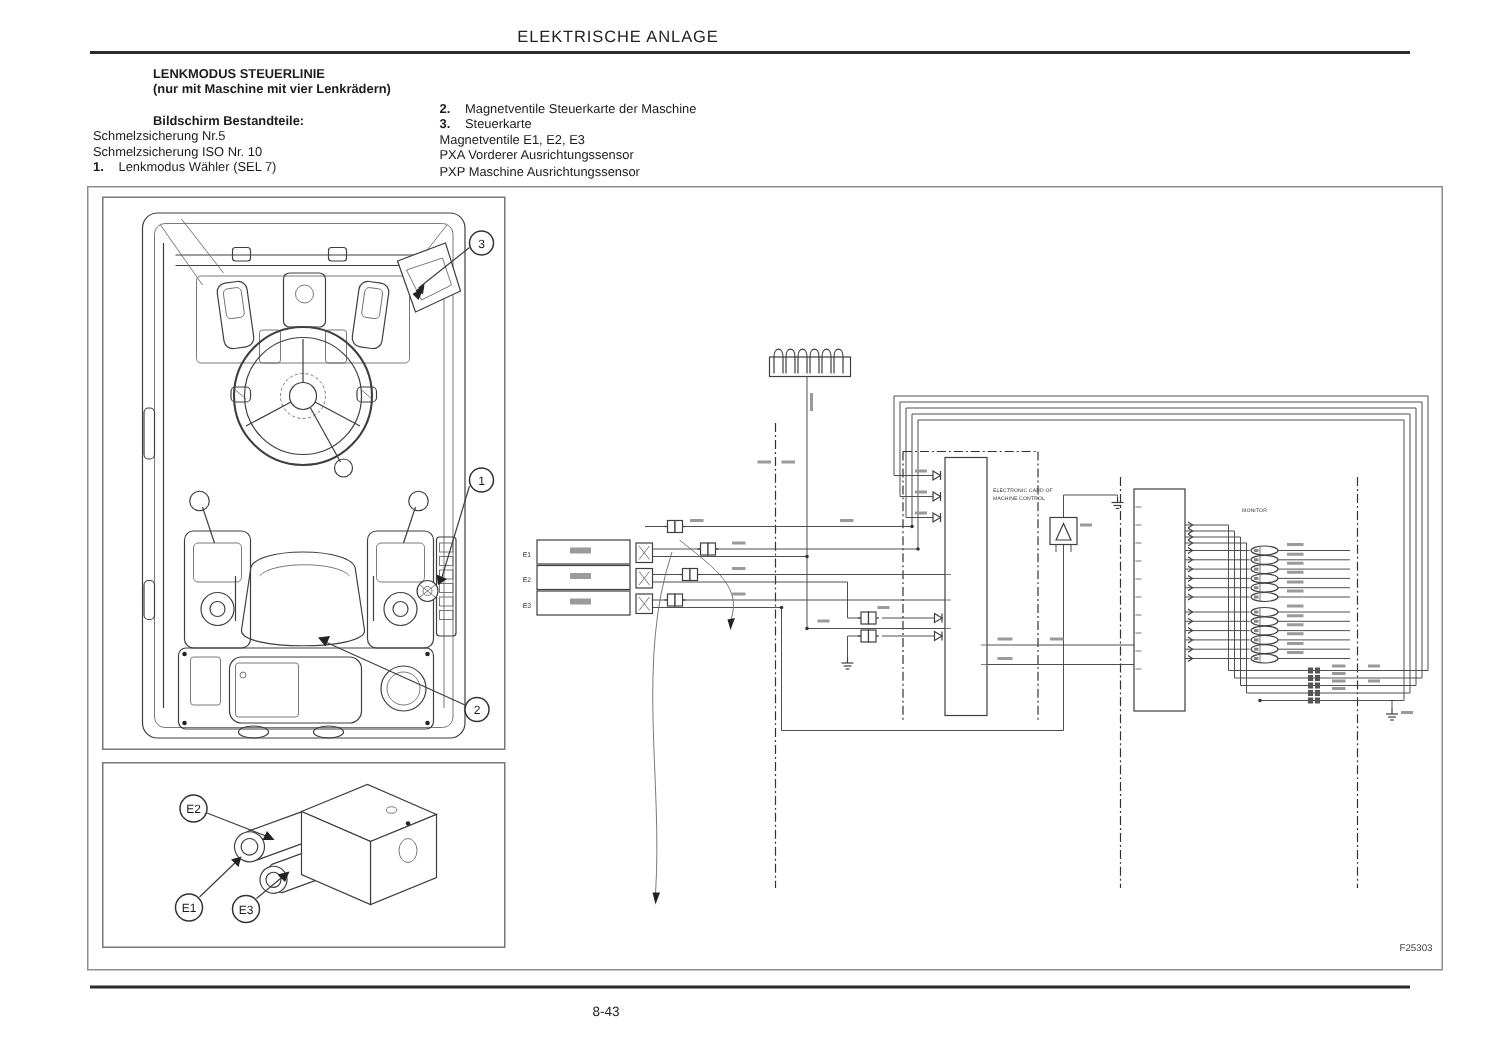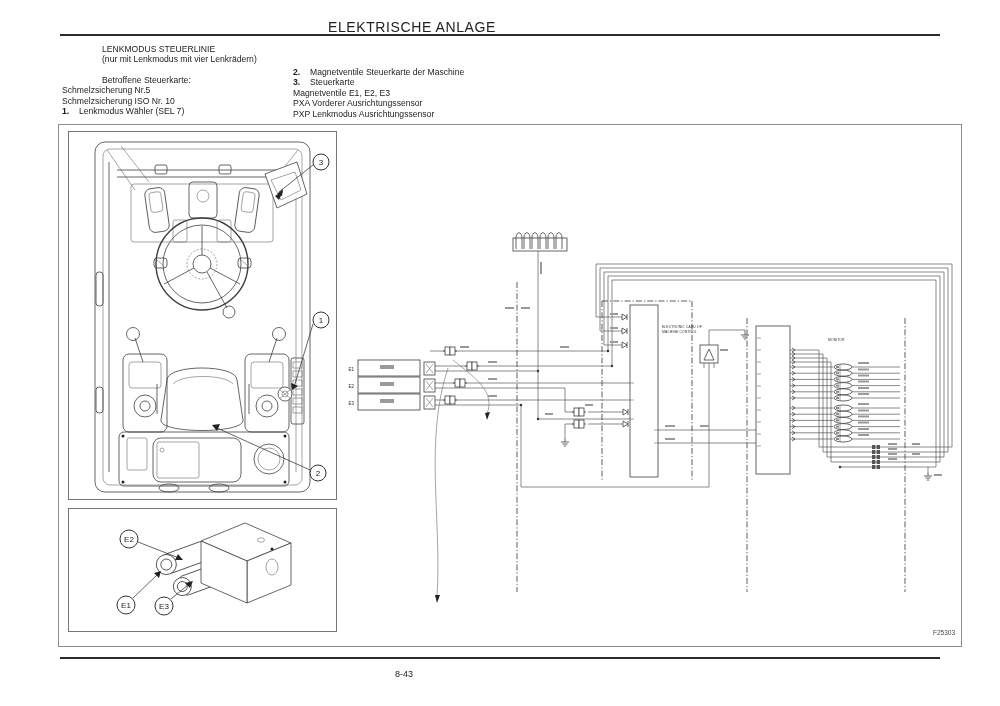--- a/index.html
+++ b/index.html
@@ -1,27 +1,27 @@
 <!DOCTYPE html>
 <html><head>
 <meta charset="utf-8">
 <style>
   html,body{margin:0;padding:0;background:#fff;}
   body{width:1000px;height:706px;position:relative;font-family:"Liberation Sans",sans-serif;color:#1c1c1c;overflow:hidden;}
   .abs{position:absolute;}
   
-  .hdr-title{top:19px;left:0;width:824px;text-align:center;font-size:14px;letter-spacing:.6px;color:#222;}
+  .hdr-title{top:19px;left:0;width:824px;text-align:center;font-size:11px;letter-spacing:.6px;color:#222;}
   .rule{left:60px;width:880px;height:2px;background:#2b2b2b;}
   .rule.top{top:34px;}
   .rule.bottom{top:657px;height:1.5px;}
   .pageno{top:669px;left:0;width:808px;text-align:center;font-size:9px;color:#222;}
   
   .intro-left{top:44px;left:62px;font-size:8.6px;line-height:10.4px;}
   .intro-right{top:67px;left:293px;font-size:8.6px;line-height:10.4px;}
-  .b{font-weight:normal;padding-left:40px;}
+  .b{font-weight:bold;padding-left:40px;}
   .gap{height:10px;}
   .numrow{display:flex;}
   .numrow .num{font-weight:bold;width:17px;}
   
   .fig-outer{top:124px;left:58px;width:902px;height:521px;border:1px solid #8d8d8d;background:#fff;}
   .cab-box{top:131px;left:68px;width:267px;height:367px;border:1px solid #777;background:#fff;}
   .valve-box{top:508px;left:68px;width:267px;height:122px;border:1px solid #777;background:#fff;}
   .figcode{top:629px;left:855px;width:100px;text-align:right;font-size:6.5px;color:#444;}
   svg{display:block;}
   
@@ -40,42 +40,42 @@
   .jdot{fill:#333;stroke:none;}
 </style>
 </head>
 <body>
 
 <div class="abs hdr-title">ELEKTRISCHE ANLAGE</div>
 <div class="abs rule top"></div>
 
 <div class="abs intro-left">
   <div class="b">LENKMODUS STEUERLINIE</div>
-  <div class="b">(nur mit Lenkmodus mit vier Lenkrädern)</div>
+  <div class="b">(nur mit Maschine mit vier Lenkrädern)</div>
   <div class="gap"></div>
-  <div class="b">Betroffene Steuerkarte:</div>
+  <div class="b">Bildschirm Bestandteile:</div>
   <div>Schmelzsicherung Nr.5</div>
   <div>Schmelzsicherung ISO Nr. 10</div>
   <div class="numrow">
     <span class="num">1.</span>
     <span>Lenkmodus Wähler (SEL 7)</span>
   </div>
 </div>
 <div class="abs intro-right">
   <div class="numrow">
     <span class="num">2.</span>
     <span>Magnetventile Steuerkarte der Maschine</span>
   </div>
   <div class="numrow">
     <span class="num">3.</span>
     <span>Steuerkarte</span>
   </div>
   <div>Magnetventile E1, E2, E3</div>
   <div>PXA Vorderer Ausrichtungssensor</div>
-  <div>PXP Lenkmodus Ausrichtungssensor</div>
+  <div>PXP Maschine Ausrichtungssensor</div>
 </div>
 
 <div class="abs fig-outer"></div>
 
 <svg class="abs" style="top:124px;left:58px;" width="902" height="521" viewBox="58 124 902 521">
   <defs>
     <g id="fuse">
         <path class="ln" d="M0,0 C0,-7 6,-7 6,0"></path>
         <line class="ln" x1="0" y1="0" x2="0" y2="11"></line>
         <line class="ln" x1="6" y1="0" x2="6" y2="11"></line>

